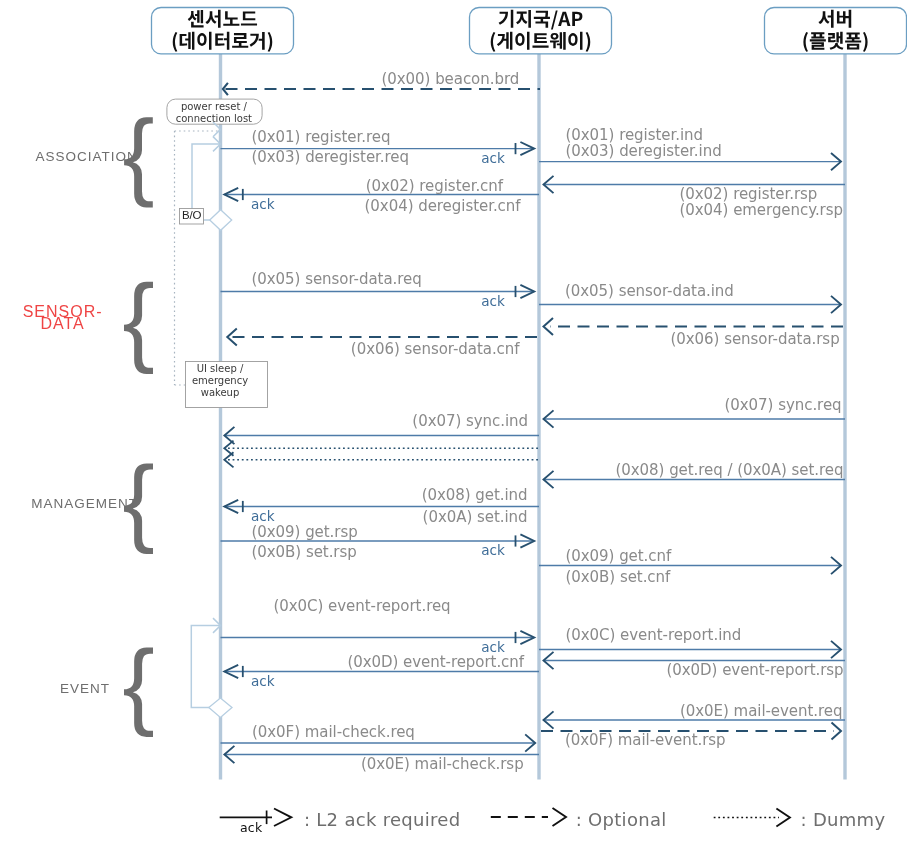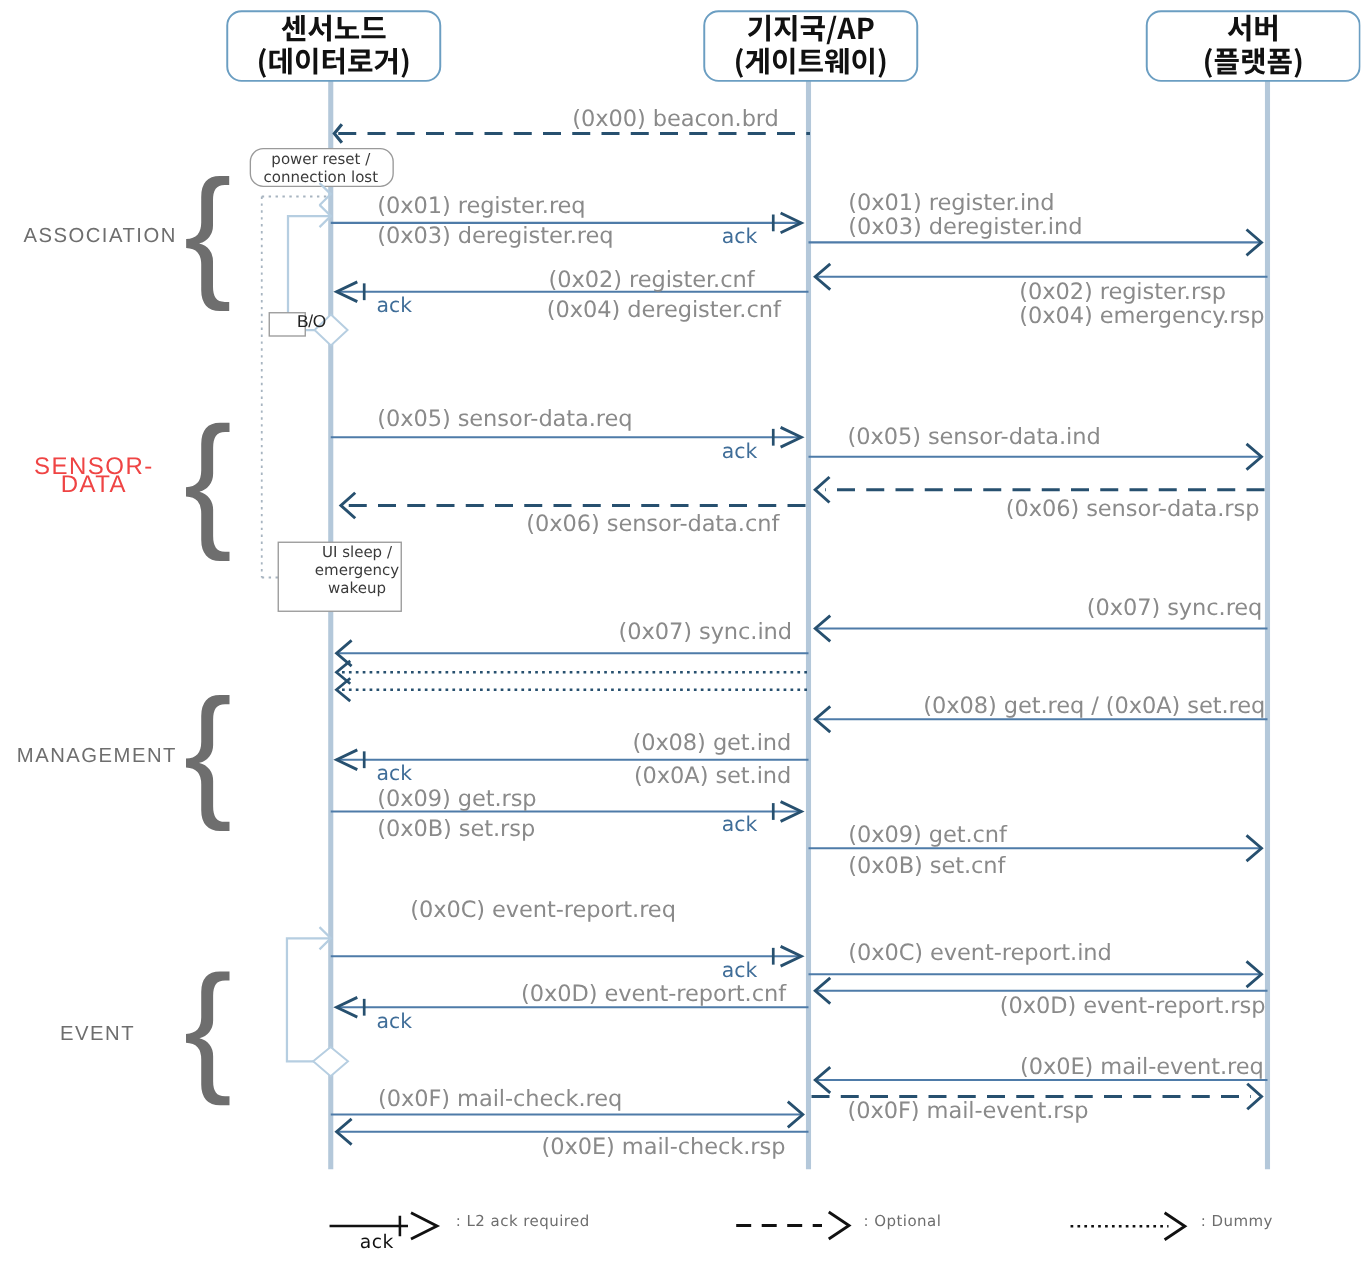--- a/index.html
+++ b/index.html
@@ -5,25 +5,25 @@
 <style>
 * { box-sizing: border-box; }
 html, body { margin:0; padding:0; }
 body { width:907px; height:843px; background:#ffffff;
        font-family:"Liberation Sans", sans-serif; overflow:hidden; position:relative; }
 #stage { position:absolute; left:0; top:0; width:907px; height:843px; }
 #gfx { position:absolute; left:0; top:0; width:907px; height:843px; }
 .lbl { position:absolute; white-space:nowrap; font-family:"Liberation Sans", sans-serif; }
 .msg  { font-family:"DejaVu Sans", sans-serif; font-size:15px; color:#8a8a8a; letter-spacing:-0.05px; }
 .ackl { font-family:"DejaVu Sans", sans-serif; font-size:13.6px; color:#3f6d98; letter-spacing:0px; }
-.sec  { font-size:13.5px; color:#6e6e6e; letter-spacing:1px; }
+.sec  { font-size:13.5px; color:#6e6e6e; letter-spacing:1px;margin-left:20px; }
 .sec2 { font-size:16px; color:#ef4444; letter-spacing:1px; line-height:12.1px; white-space:normal; }
 .note { font-family:"DejaVu Sans", sans-serif; font-size:10px; color:#3a3a3a; text-align:center; line-height:1.2; letter-spacing:0px; white-space:normal; }
 .bo   { font-size:11.5px; color:#222222; letter-spacing:-0.2px; }
-.leg  { font-family:"DejaVu Sans", sans-serif; font-size:10px; color:#6e6e6e; letter-spacing:0.3px; }
+.leg  { font-family:"DejaVu Sans", sans-serif; font-size:18px; color:#6e6e6e; letter-spacing:0.3px; }
 .legt { font-size:15px; color:#6e6e6e; letter-spacing:0.3px; }
 .lega { font-family:"DejaVu Sans", sans-serif; font-size:12.5px; color:#111111; letter-spacing:0.3px; }
 </style>
 </head>
 <body>
 
 <div id="stage">
 <svg id="gfx" viewBox="0 0 907 843" xmlns="http://www.w3.org/2000/svg">
 <g>
 <line x1="220.5" y1="53.9" x2="220.5" y2="779.5" stroke="#b4c8da" stroke-width="3.4"></line>
@@ -199,26 +199,26 @@
 <div class="lbl ackl" style="left:251.0px;top:507.5px;">ack</div>
 <div class="lbl ackl" style="left:481.2px;top:542.0px;">ack</div>
 <div class="lbl ackl" style="left:481.2px;top:638.5px;">ack</div>
 <div class="lbl ackl" style="left:251.0px;top:672.5px;">ack</div>
 </div>
 <div>
 <div class="lbl note" style="left:166.9px;top:100.8px;width:94px;">
         <div>power reset /</div>
         <div>connection lost</div>
       </div>
-<div class="lbl note" style="left:185px;top:363px;width:82px;padding-left:24px;">
+<div class="lbl note" style="left:167px;top:363px;width:82px;padding-left:24px;">
         <div>UI sleep /</div>
         <div>emergency</div>
         <div>wakeup</div>
       </div>
-<div class="lbl bo" style="left:198px;top:209px;">B/O</div>
+<div class="lbl bo" style="left:182px;top:209px;">B/O</div>
 </div>
 <div>
 <div class="lbl legt" style="left:33.9px;top:848px;">LEGEND</div>
 <div class="lbl lega" style="left:239.9px;top:820.0px;">ack</div>
 <div class="lbl leg" style="left:303.9px;top:809.3px;">: L2 ack required</div>
 <div class="lbl leg" style="left:575.7px;top:808.7px;">: Optional</div>
 <div class="lbl leg" style="left:800.5px;top:808.7px;">: Dummy</div>
 </div>
 </div>
 

